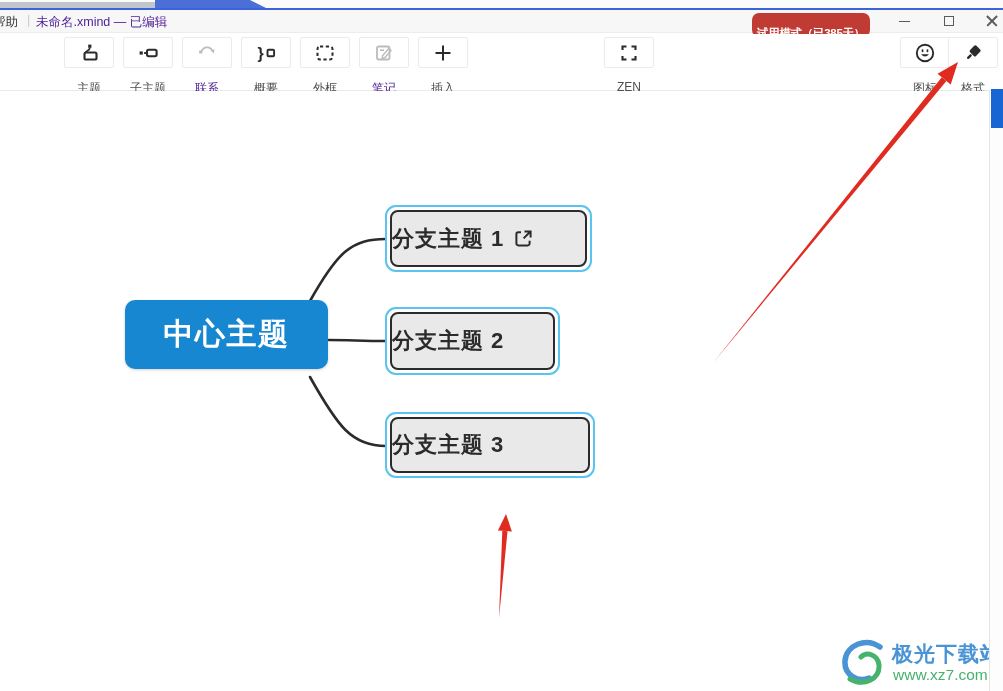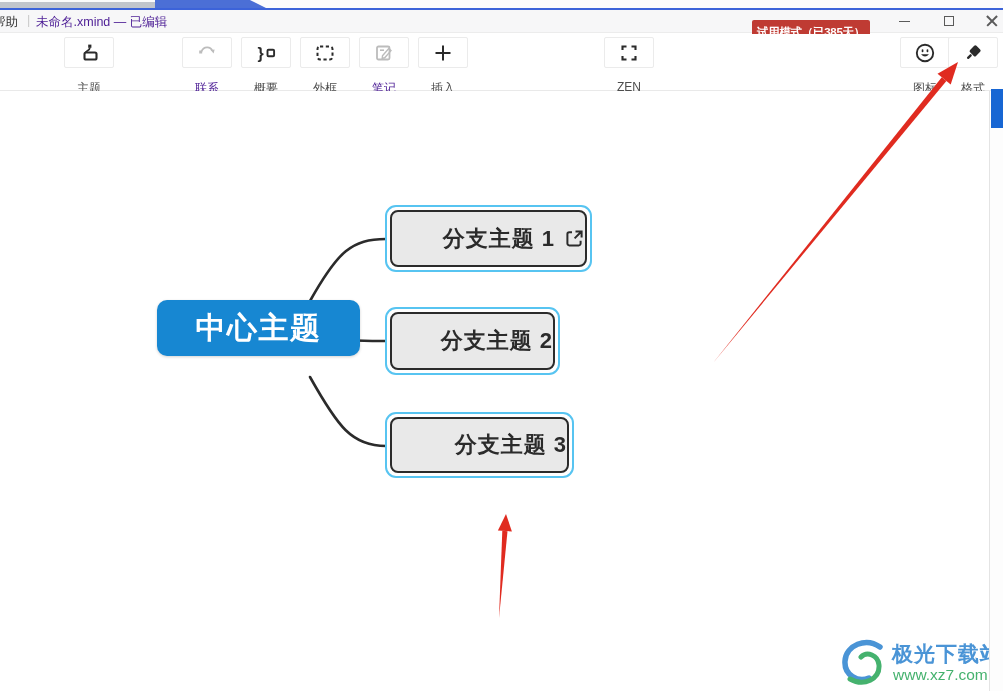--- a/index.html
+++ b/index.html
@@ -12,22 +12,22 @@
   .blue-tab { position:absolute; left:155px; top:0; width:113px; height:9px; background:var(--tab-blue);
               clip-path:polygon(0 0, 84% 0, 100% 100%, 0 100%); }
   .blue-line { position:absolute; left:0; top:8px; width:1003px; height:2px; background:var(--line-blue); }
 
   
   .titlebar { position:absolute; left:0; top:10px; width:1003px; height:23px; background:#f7f7f8;
               border-bottom:1px solid #ececec; font-size:12.5px; color:#333; }
   .menu-help { position:absolute; left:-7px; top:4px; }
   .tb-sep { position:absolute; left:27px; top:3px; color:#c9c9c9; }
   .tb-file { position:absolute; left:36px; top:4px; color:#4c1d95; }
-  .trial-badge { position:absolute; left:752px; top:10px; height:17px; line-height:17px; padding:4px 5px;
-                 background:var(--badge-red); color:#fff; font-size:11.5px; font-weight:bold; border-radius:2px; letter-spacing:-0.3px; }
+  .trial-badge { position:absolute; left:752px; top:3px; height:17px; line-height:17px; padding:12px 5px;
+                 background:var(--badge-red); color:#fff; font-size:11.5px; font-weight:bold; border-radius:7px; letter-spacing:-0.3px; }
   .win-btn { position:absolute; top:0; width:20px; height:22px; display:flex; align-items:center; justify-content:center; }
   .win-min { left:894px; } .win-max { left:939px; } .win-close { left:982px; }
   .min-glyph { width:11px; height:0; border-top:1.6px solid #5a5a5a; }
   .max-glyph { width:10px; height:10px; border:1.4px solid #5a5a5a; }
   .close-glyph { position:relative; width:12px; height:12px; }
   .close-glyph::before,.close-glyph::after { content:""; position:absolute; left:-1px; top:5px; width:14px; height:1.6px; background:#5a5a5a; }
   .close-glyph::before { transform:rotate(45deg); } .close-glyph::after { transform:rotate(-45deg); }
 
   
   .toolbar { position:absolute; left:0; top:34px; width:1003px; height:57px; background:#fff; border-bottom:1px solid #e9e9e9; }
@@ -40,30 +40,30 @@
   .ti-notes{left:356px}.ti-insert{left:415px}.ti-zen{left:601px}.ti-share{left:693px}.ti-icons{left:897px}.ti-format{left:945px}
   .ink { stroke:var(--ink); fill:none; }
   .ink-fill { fill:var(--ink); }
   .gray-ic { stroke:#bcbcbc; fill:none; }
   .gray-fill { fill:#bcbcbc; }
 
   
   .canvas { position:absolute; left:0; top:91px; width:1003px; height:600px; background:#fff; }
   .connections { position:absolute; left:0; top:0; pointer-events:none; }
 
-  .center-topic { position:absolute; left:125px; top:209px; width:203px; height:56px; background:var(--accent-blue);
+  .center-topic { position:absolute; left:125px; top:209px; width:203px; height:69px; background:var(--accent-blue);
                   border-radius:10px; display:flex; align-items:center; justify-content:center;
-                  color:#fff; font-size:30px; font-weight:bold; letter-spacing:1.5px; box-shadow:0 1px 3px rgba(0,0,0,.18);margin-left:32px; }
+                  color:#fff; font-size:30px; font-weight:bold; letter-spacing:1.5px; box-shadow:0 1px 3px rgba(0,0,0,.18); }
   .branch { position:absolute; border:2.5px solid var(--selection-cyan); border-radius:11px; padding:3px; background:#fff; }
   .branch-inner { width:100%; height:100%; background:var(--branch-fill); border:2.5px solid var(--ink); border-radius:8px;
-                  display:flex; align-items:center; justify-content:flex-end; gap:9px;
+                  display:flex; align-items:center; justify-content:flex-start; gap:9px;
                   color:var(--ink); font-size:22px; font-weight:bold; letter-spacing:1px; }
   .branch-1 { left:385px; top:114px; width:207px; height:67px; }
   .branch-2 { left:385px; top:216px; width:175px; height:68px; }
-  .branch-3 { left:385px; top:321px; width:189px; height:66px; }
+  .branch-3 { left:385px; top:321px; width:210px; height:66px; }
 
   
   .watermark { position:absolute; left:836px; top:546px; width:167px; height:50px; }
   .wm-logo { position:absolute; left:0; top:0; }
   .wm-name { position:absolute; left:56px; top:3px; font-size:21px; font-weight:bold; color:var(--wm-blue); letter-spacing:1px; white-space:nowrap; }
   .wm-url { position:absolute; left:57px; top:29px; font-size:15.5px; font-weight:normal; color:var(--wm-green); }
 
   
   .scroll-track { position:absolute; left:989px; top:91px; width:14px; height:600px; background:#fdfdfd; border-left:1px solid #e4e4e4; }
   .scroll-thumb { position:absolute; left:991px; top:89px; width:12px; height:39px; background:var(--thumb-blue); }
@@ -102,20 +102,30 @@
     <div class="icon-box">
       <svg width="24" height="24" viewBox="0 0 24 24">
         <rect x="11.2" y="3.6" width="3.2" height="3.2" class="ink-fill"></rect>
         <path d="M12.8 6.8 C12.8 10 8.5 9.5 8.5 12" class="ink" stroke-width="1.8"></path>
         <rect x="7.5" y="11.5" width="12" height="7" rx="1.6" class="ink" stroke-width="2.1"></rect>
       </svg>
     </div>
     <div class="tool-label">主题</div>
   </div>
 
+  <div class="tool-item ti-subtopic">
+    <div class="icon-box">
+      <svg width="24" height="24" viewBox="0 0 24 24">
+        <rect x="3.6" y="10.4" width="3.2" height="3.2" class="ink-fill"></rect>
+        <path d="M8 12 h2.2" class="ink" stroke-width="1.8"></path>
+        <rect x="11" y="8.8" width="9.6" height="6.4" rx="1.6" class="ink" stroke-width="2.1"></rect>
+      </svg>
+    </div>
+    <div class="tool-label">子主题</div>
+  </div>
 
   <div class="tool-item ti-rel disabled">
     <div class="icon-box">
       <svg width="24" height="24" viewBox="0 0 24 24">
         <rect x="4.2" y="9.5" width="3" height="3" class="gray-fill"></rect>
         <path d="M6.5 10.5 C8.5 5 15.5 5 17.3 9.8" class="gray-ic" stroke-width="1.8"></path>
         <polygon points="18.6,12.6 15.6,9.0 19.6,8.5" class="gray-fill"></polygon>
       </svg>
     </div>
     <div class="tool-label">联系</div>

